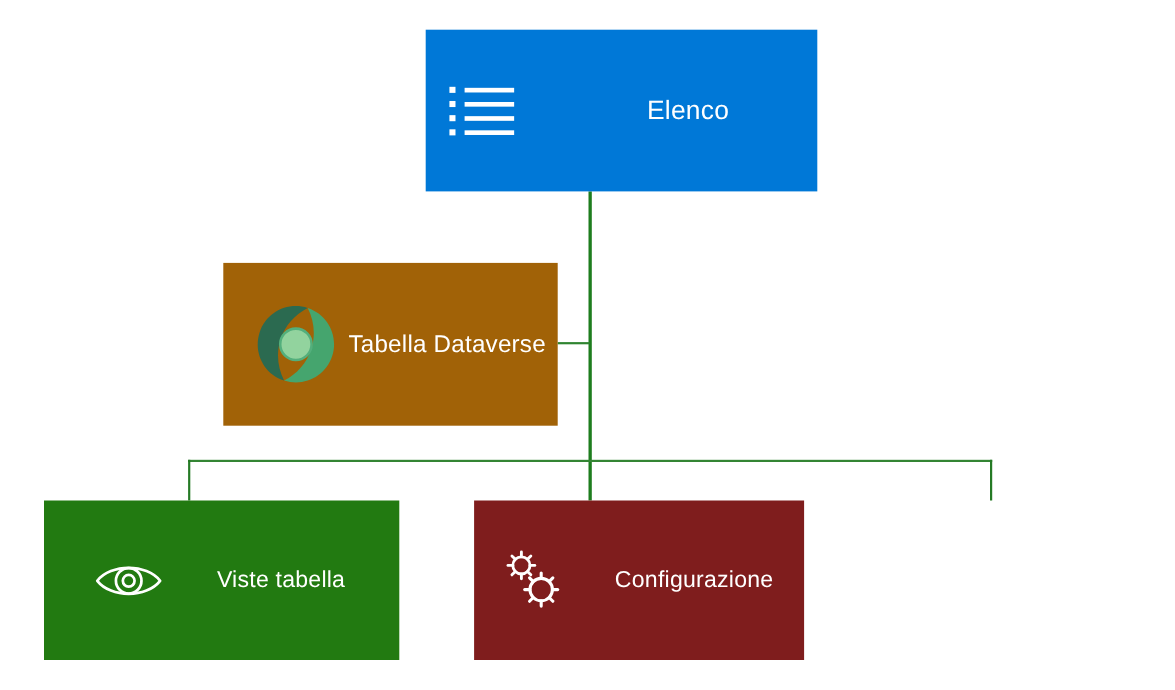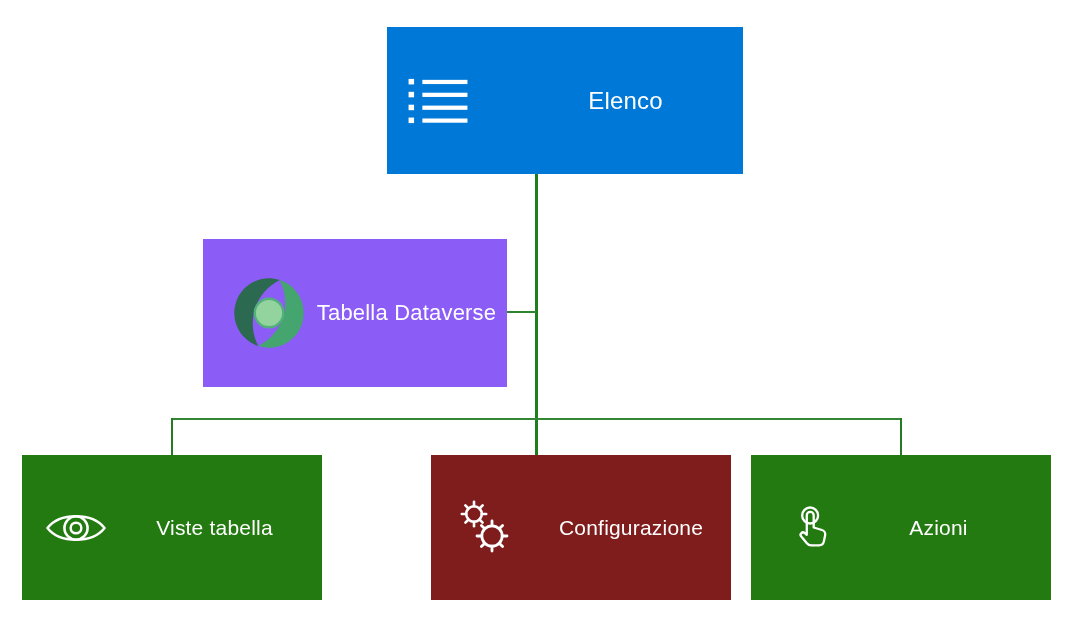--- a/index.html
+++ b/index.html
@@ -22,21 +22,21 @@
 
   #node-root{left:387px;top:27px;width:356px;height:147px;}
   #node-root .icon{margin-left:21px;}
   #node-root .label{font-size:24px;padding-left:40px;}
 
   #node-side{left:203px;top:239px;width:304px;height:148px;}
   #node-side .icon{margin-left:29px;}
   #node-side .label{font-size:22px;}
 
   .child{width:300px;height:145px;top:455px;}
-  #node-child-0{left:22px;}
+  #node-child-0{left:40px;padding-left:23px;}
   #node-child-0 .icon{margin-left:23px;}
   #node-child-1{left:387px;}
   #node-child-1 .icon{margin-left:28px;}
   #node-child-1 .label{padding-left:16px;}
   #node-child-2{left:751px;}
   #node-child-2 .icon{margin-left:40px;}
   #node-child-2 .label{padding-right:10px;}
   .child .label{font-size:21px;}
 </style>
 </head>
@@ -61,21 +61,21 @@
           <rect x="0" y="29" width="6" height="6"></rect>
             <rect x="15" y="30" width="49" height="4.6"></rect>
           <rect x="0" y="43" width="6" height="6"></rect>
             <rect x="15" y="44" width="49" height="4.6"></rect>
         </g>
       </svg>
     </span>
     <span class="label">Elenco</span>
   </div>
 
-  <div class="node" id="node-side" style="background: #8b5cf6;">
+  <div class="node" id="node-side" style="background: #a16207;">
     <span class="icon">
       <svg width="74" height="74" viewBox="0 0 96 96" aria-hidden="true">
         <g transform="rotate(18 48 48)">
           <path fill="#2B6A50" d="M48 3 C23 3 3 23 3 48 C3 73 23 93 48 93 C36 81 29 65 29 48 C29 31 36 15 48 3 Z"></path>
           <path fill="#45A56E" d="M48 93 C73 93 93 73 93 48 C93 23 73 3 48 3 C60 15 67 31 67 48 C67 65 60 81 48 93 Z"></path>
         </g>
         <circle cx="48" cy="48" r="18.5" fill="#92D39E" stroke="#53AF7C" stroke-width="3"></circle>
       </svg>
     </span>
     <span class="label">Tabella Dataverse</span>
@@ -115,23 +115,14 @@
           <line x1="22.8" y1="37" x2="18" y2="37"></line>
           <line x1="25.8" y1="29.8" x2="22.4" y2="26.4"></line>
           <line x1="33" y1="26.8" x2="33" y2="22"></line>
           <line x1="40.2" y1="29.8" x2="43.6" y2="26.4"></line>
         </g>
       </svg>
     </span>
     <span class="label">Configurazione</span>
   </div>
 
-  <div class="node child" id="node-child-2" style="background: rgb(34, 122, 17);">
-    <span class="icon">
-      <svg width="45" height="50" viewBox="0 0 46 52" fill="none" stroke="#ffffff" stroke-width="2.4" stroke-linejoin="round" stroke-linecap="round" aria-hidden="true">
-        <circle cx="19.5" cy="13" r="8.3"></circle>
-        <path d="M16 31 L16 12.8 a3.6 3.6 0 0 1 7.2 0 L23.2 25.5 l8.6 2.6 c2.4 .7 3.8 3.1 3.3 5.5 l-1.3 6.3 c-.5 2.4 -2.6 4.1 -5 4.1 h-8.1 c-1.8 0 -3.5 -.8 -4.6 -2.2 l-6 -7.1 c-.8 -1 -.7 -2.5 .3 -3.4 .9 -.9 2.4 -.9 3.4 -.1 l2.2 1.9 z"></path>
-      </svg>
-    </span>
-    <span class="label">Azioni</span>
-  </div>
 
 </div>
 
 </body></html>

